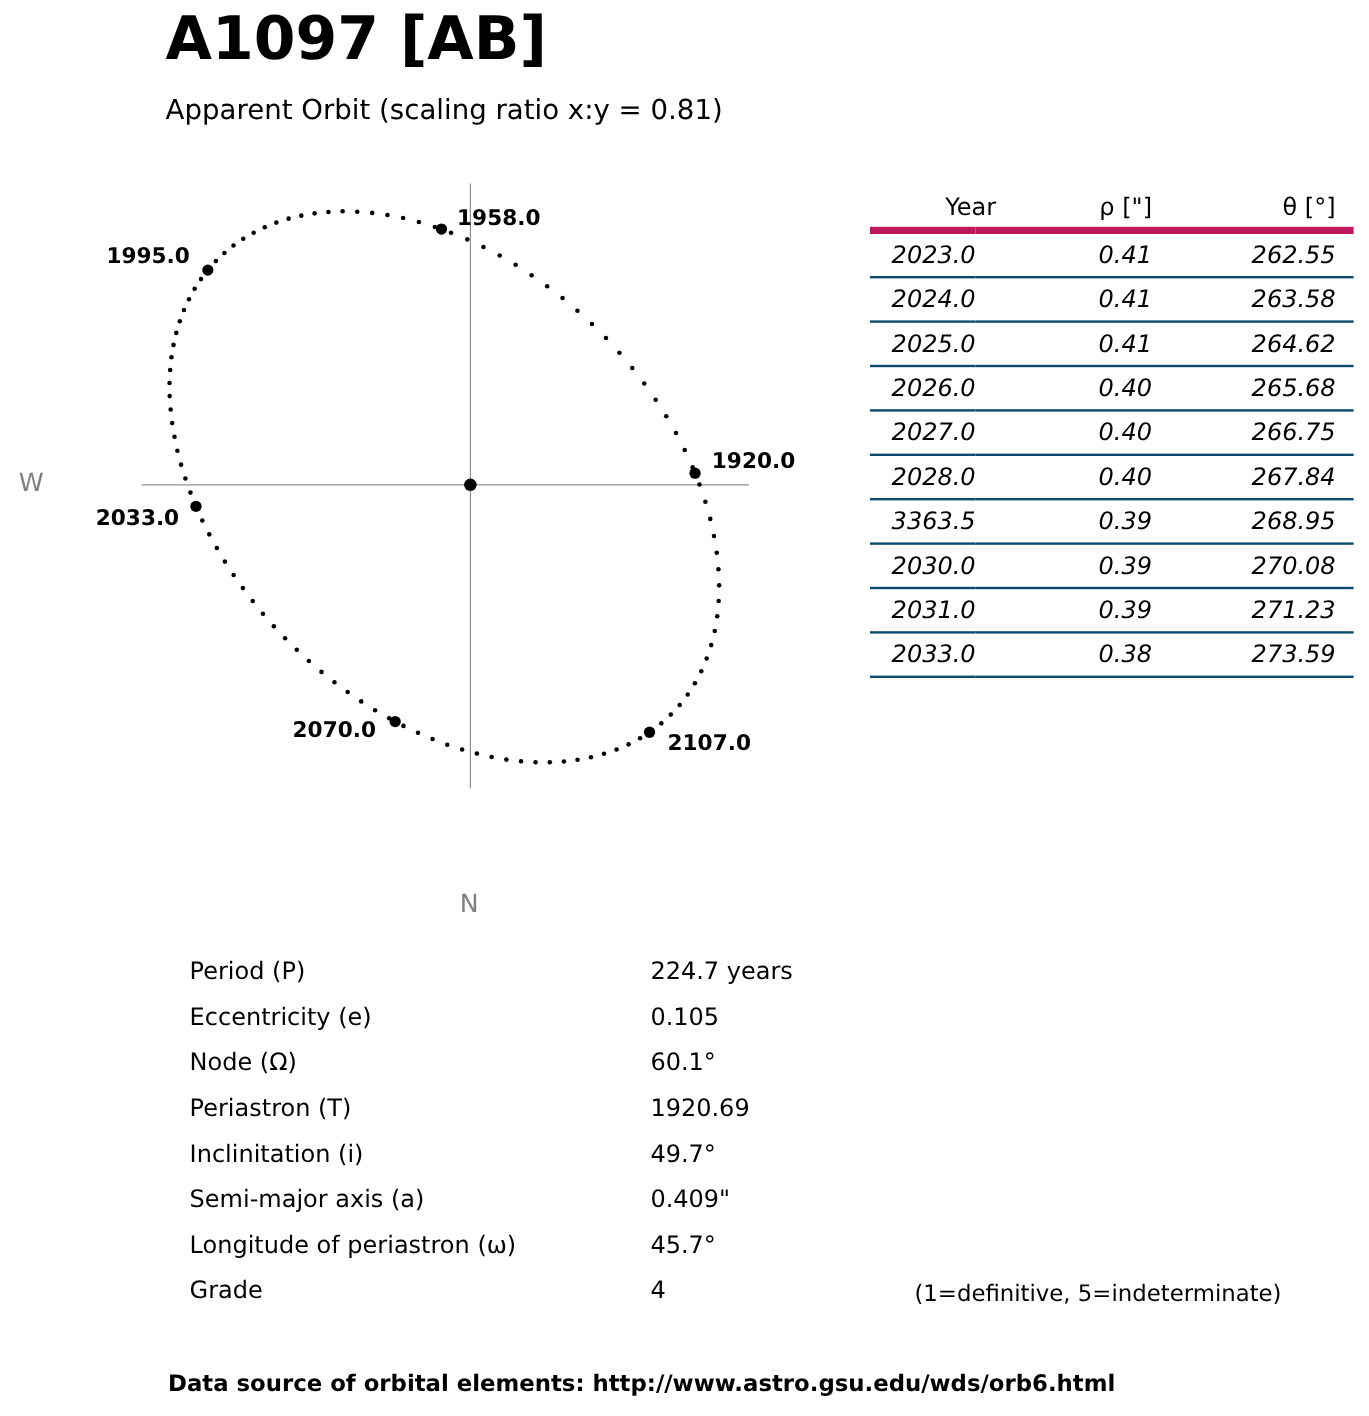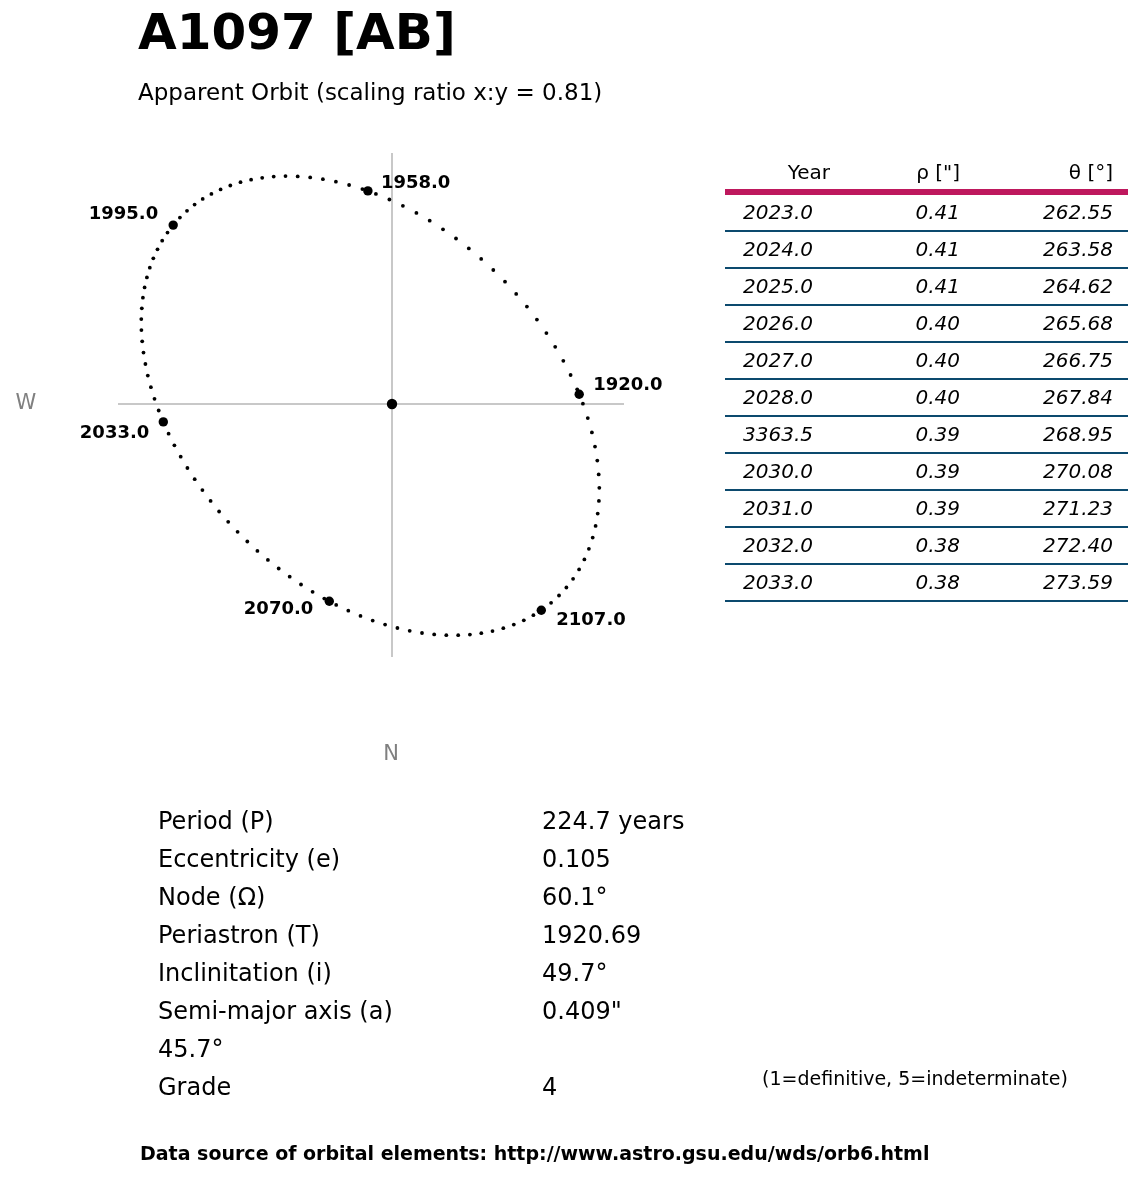--- a/index.html
+++ b/index.html
@@ -19,21 +19,21 @@
   }
   #ephemeris th{height:34px;line-height:34px;border-bottom:6px solid #be185d;}
   #ephemeris td{border-bottom:2px solid #0c4a6e;font-style:italic;}
   #ephemeris col.c1{width:88px;}
   #ephemeris col.c2{width:147px;}
   #ephemeris col.c3{width:168px;}
   #ephemeris td:last-child,#ephemeris th:last-child{padding-right:15px;}
   #ephemeris th:first-child span{display:inline-block;margin-right:-17px;}
   
   #elements{left:158px;top:797px;width:560px;}
-  .el-row{display:flex;height:38px;align-items:flex-end;font-size:24px;}
+  .el-row{display:flex;height:38px;align-items:flex-start;font-size:20px;}
   .el-label{width:384px;}
   .el-value{flex:1;}
   #grade-note{left:762px;top:1067px;font-size:19px;text-align:right;}
   #footer{left:140px;top:1142px;font-size:19px;font-weight:bold;}
 </style>
 </head>
 <body>
 
 <div class="abs" id="title">A1097 [AB]</div>
 <div class="abs" id="subtitle">Apparent Orbit (scaling ratio x:y = 0.81)</div>
@@ -223,25 +223,20 @@
         <td>2030.0</td>
         <td>0.39</td>
         <td>270.08</td>
       </tr>
       <tr>
         <td>2031.0</td>
         <td>0.39</td>
         <td>271.23</td>
       </tr>
       <tr>
-        <td>2032.0</td>
-        <td>0.38</td>
-        <td>272.40</td>
-      </tr>
-      <tr>
         <td>2033.0</td>
         <td>0.38</td>
         <td>273.59</td>
       </tr>
     </tbody>
 </table>
 
 <div class="abs" id="elements">
     <div class="el-row">
       <div class="el-label">Period (P)</div>
@@ -261,20 +256,21 @@
     </div>
     <div class="el-row">
       <div class="el-label">Inclinitation (i)</div>
       <div class="el-value">49.7°</div>
     </div>
     <div class="el-row">
       <div class="el-label">Semi-major axis (a)</div>
       <div class="el-value">0.409"</div>
     </div>
     <div class="el-row">
+      <div class="el-label">Longitude of periastron (ω)</div>
       <div class="el-value">45.7°</div>
     </div>
     <div class="el-row">
       <div class="el-label">Grade</div>
       <div class="el-value">4</div>
     </div>
   </div>
 
 <div class="abs" id="grade-note">(1=definitive, 5=indeterminate)</div>
 

